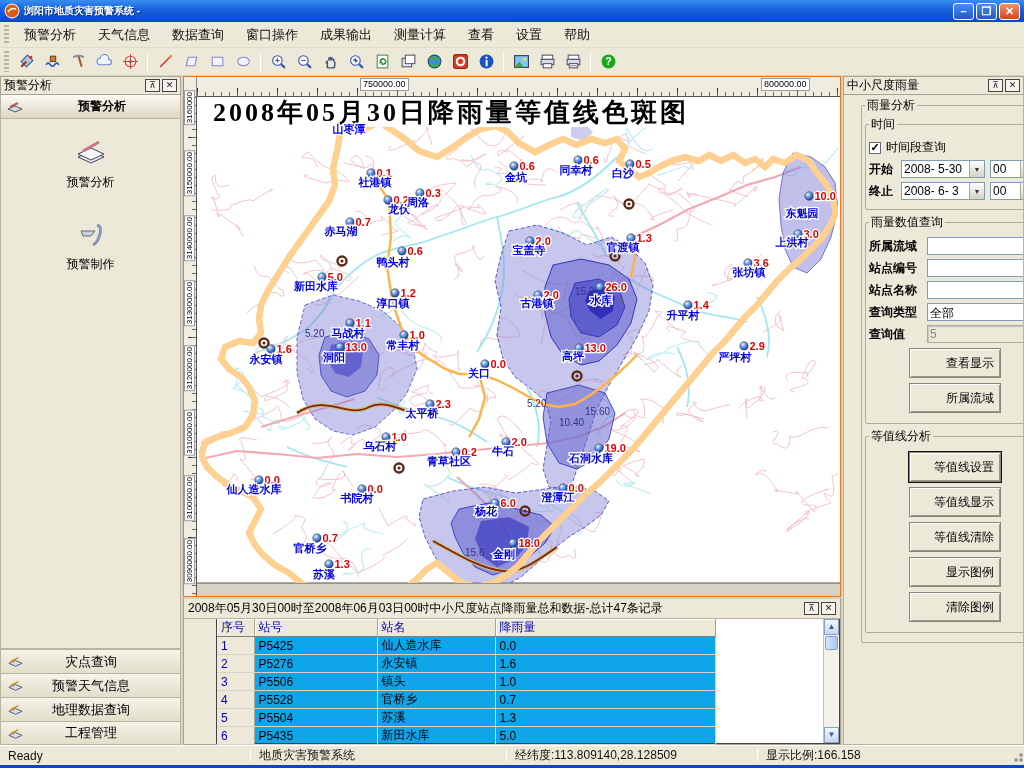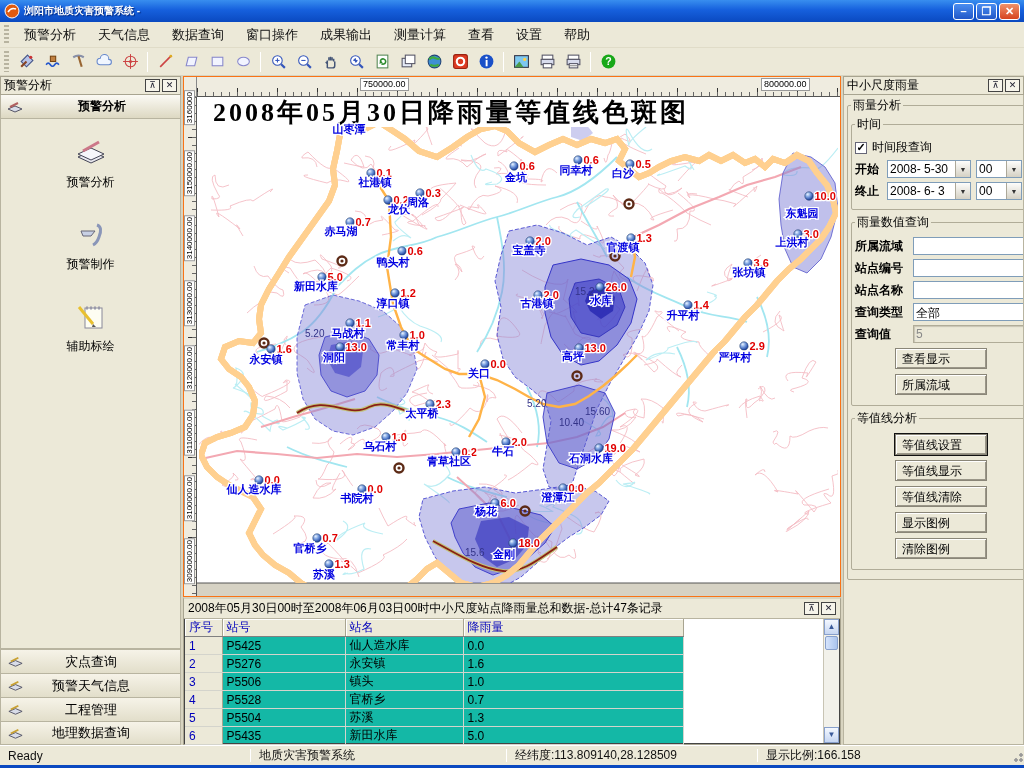--- a/index.html
+++ b/index.html
@@ -62,45 +62,45 @@
 
   svg .st-name{font-size:11px;font-weight:bold;fill:#0000e0;stroke:#ffffff;stroke-width:2.6px;paint-order:stroke;text-anchor:middle;font-family:"Liberation Sans",sans-serif;}
   svg .st-val{font-size:11px;font-weight:bold;fill:#e00000;stroke:#ffffff;stroke-width:2.6px;paint-order:stroke;font-family:"Liberation Sans",sans-serif;}
   svg .ct-label{font-size:10px;fill:#333388;font-family:"Liberation Sans",sans-serif;}
   svg .map-title{font-size:26px;font-weight:bold;fill:#000;text-anchor:middle;font-family:"Liberation Serif",serif;letter-spacing:3px;}
 
   
   .bottom-panel{flex:1;display:flex;flex-direction:column;border:1px solid #a8a490;border-top:2px solid #d8d4c0;min-height:0;}
   .bp-caption{height:20px;display:flex;align-items:center;background:#ece9d8;padding:0 4px;font-size:12px;border-bottom:1px solid #b8b4a0;}
   .bp-caption .cap-text{flex:1;white-space:nowrap;overflow:hidden;}
-  .bp-body{flex:1;display:flex;background:#14b8a6;min-height:0;border:1px solid #444;border-top:none;}
+  .bp-body{flex:1;display:flex;background:#0ea5e9;min-height:0;border:1px solid #444;border-top:none;margin-left:32px;}
   table.grid{border-collapse:collapse;table-layout:fixed;align-self:flex-start;width:498px;}
   table.grid th{height:17px;background:#ece9d8;color:#0000bb;font-size:12px;font-weight:normal;text-align:left;padding:0 4px;border-right:1px solid #a8a490;border-bottom:1px solid #808080;box-shadow:inset 1px 1px 0 #fff;}
   table.grid td{height:15px;font-size:12px;padding:0 4px;border-right:1px solid #d4d4cc;border-bottom:1px solid #d4d4cc;color:#000;white-space:nowrap;overflow:hidden;}
   table.grid td.numcell{background:#ece9d8;color:#0000bb;border-right:1px solid #a8a490;}
   .bp-fill{flex:1;background:#fff;}
   .vscroll{width:16px;background:#f2f1ea;display:flex;flex-direction:column;border-left:1px solid #c8c4b4;}
   .sbtn{height:16px;background:linear-gradient(to bottom,#f4f8ff,#c6d6f2);border:1px solid #88a0cc;color:#3a5a9a;font-size:8px;text-align:center;line-height:14px;cursor:pointer;}
   .sthumb{height:14px;margin:1px;background:linear-gradient(to right,#d6e4fc,#aac4ee);border:1px solid #88a0cc;border-radius:2px;cursor:pointer;}
   .strack{flex:1;}
 
   
   .right-panel{width:183px;flex:0 0 auto;background:#ece9d8;border-left:2px solid #d8d4c0;display:flex;flex-direction:column;font-size:12px;}
-  .rp-content{flex:1;border:1px solid #b8b4a0;border-top:none;padding:2px 3px;overflow:hidden;}
+  .rp-content{flex:1;border:1px solid #b8b4a0;border-top:none;padding:2px 17px;overflow:hidden;}
   fieldset{border:1px solid #b0ac98;border-radius:2px;margin:0 0 4px 0;padding:2px 3px 5px 3px;}
   legend{font-size:12px;padding:0 2px;}
   .frow{display:flex;align-items:center;margin:4px 0;}
   .frow .flabel{width:46px;flex:0 0 auto;font-weight:bold;}
   .combo{display:flex;height:18px;border:1px solid #7f9db9;background:#fff;align-items:stretch;}
   .combo .cval{flex:1;font-size:12px;padding:1px 2px;white-space:nowrap;overflow:hidden;}
   .combo .cbtn{width:15px;background:linear-gradient(to bottom,#fdfdfb,#d5d1c4);border-left:1px solid #aca899;font-size:7px;color:#333;display:flex;align-items:center;justify-content:center;cursor:pointer;}
   .tinput{height:18px;border:1px solid #7f9db9;background:#fff;flex:1;font-size:12px;padding:1px 2px;font-family:"Liberation Sans",sans-serif;}
   .tinput.disabled{background:#ece9d8;color:#888;border:1px solid #b0ac98;box-shadow:inset 1px 1px 1px #c8c4b4;}
   .cbx{width:12px;height:12px;border:1px solid #667;background:#fff;display:inline-flex;align-items:center;justify-content:center;font-size:11px;font-weight:bold;color:#000;margin-right:5px;line-height:1;}
-  .btn3d{display:block;width:92px;height:21px;margin:5px auto 5px 40px;background:#ece9d8;border:1px solid #8a8678;box-shadow:inset 1px 1px 0 #fff,inset -1px -1px 0 #9a9688;font-size:12px;text-align:left;line-height:16px;cursor:pointer;color:#000;}
+  .btn3d{display:block;width:92px;height:30px;margin:5px auto 5px 40px;background:#ece9d8;border:1px solid #8a8678;box-shadow:inset 1px 1px 0 #fff,inset -1px -1px 0 #9a9688;font-size:12px;text-align:right;line-height:16px;cursor:pointer;color:#000;}
   .btn3d.default{outline:1px solid #111;}
 
   
   .statusbar{position:absolute;left:0;right:0;bottom:3px;height:20px;background:#ece9d8;border-top:1px solid #fff;display:flex;align-items:center;font-size:12px;color:#111;}
   .sb-sec{padding:0 8px;white-space:nowrap;overflow:hidden;}
   .sb-div{width:1px;height:70%;background:#b8b4a0;border-right:1px solid #fff;}
   .sb-grip{margin-left:auto;width:14px;height:14px;background:
      radial-gradient(circle at 11px 11px,#999 1.5px,transparent 2px),
      radial-gradient(circle at 11px 6px,#999 1.5px,transparent 2px),
      radial-gradient(circle at 6px 11px,#999 1.5px,transparent 2px);}
@@ -311,29 +311,20 @@
           </svg>
         <span class="tool-label">预警分析</span>
       </div>
       <div class="tool-item">
         <svg viewBox="0 0 36 36">
             <path d="M8 14 h14 l-4 5 h-8 z" fill="#c8d0e4" stroke="#667"></path>
             <path d="M24 8 q6 2 2 12 q-2 6 -6 8" fill="none" stroke="#8a96b8" stroke-width="3"></path>
           </svg>
         <span class="tool-label">预警制作</span>
       </div>
-      <div class="tool-item">
-        <svg viewBox="0 0 36 36">
-            <rect x="12" y="9" width="17" height="20" fill="#fdfdf2" stroke="#889"></rect>
-            <line x1="13" y1="9" x2="28" y2="9" stroke="#99a" stroke-width="3" stroke-dasharray="2,2"></line>
-            <line x1="6" y1="8" x2="20" y2="25" stroke="#e8c030" stroke-width="3"></line>
-            <polygon points="20,25 23,28 19,28" fill="#555"></polygon>
-          </svg>
-        <span class="tool-label">辅助标绘</span>
-      </div>
     </div>
     <div class="lp-bottom" id="lp-bottom">
         <div class="lp-bar">
           <svg viewBox="0 0 18 16">
             <polygon points="2,10 9,7 16,10 9,13" fill="#d8dce8" stroke="#556"></polygon>
             <line x1="4" y1="8" x2="12" y2="4" stroke="#c8a030" stroke-width="2"></line>
           </svg>
           <span class="bar-label">灾点查询</span>
         </div>
         <div class="lp-bar">
@@ -341,28 +332,28 @@
             <polygon points="2,10 9,7 16,10 9,13" fill="#d8dce8" stroke="#556"></polygon>
             <line x1="4" y1="8" x2="12" y2="4" stroke="#c8a030" stroke-width="2"></line>
           </svg>
           <span class="bar-label">预警天气信息</span>
         </div>
         <div class="lp-bar">
           <svg viewBox="0 0 18 16">
             <polygon points="2,10 9,7 16,10 9,13" fill="#d8dce8" stroke="#556"></polygon>
             <line x1="4" y1="8" x2="12" y2="4" stroke="#c8a030" stroke-width="2"></line>
           </svg>
-          <span class="bar-label">工程管理</span>
+          <span class="bar-label">地理数据查询</span>
         </div>
         <div class="lp-bar">
           <svg viewBox="0 0 18 16">
             <polygon points="2,10 9,7 16,10 9,13" fill="#d8dce8" stroke="#556"></polygon>
             <line x1="4" y1="8" x2="12" y2="4" stroke="#c8a030" stroke-width="2"></line>
           </svg>
-          <span class="bar-label">地理数据查询</span>
+          <span class="bar-label">工程管理</span>
         </div>
       </div>
   </div>
 
   <div class="map-col">
     <div class="map-view">
       <div class="hruler-row">
         <div class="ruler-corner"></div>
         <div class="hruler" id="hruler">
             <span class="hlabel" style="left: 163px;">750000.00</span>

